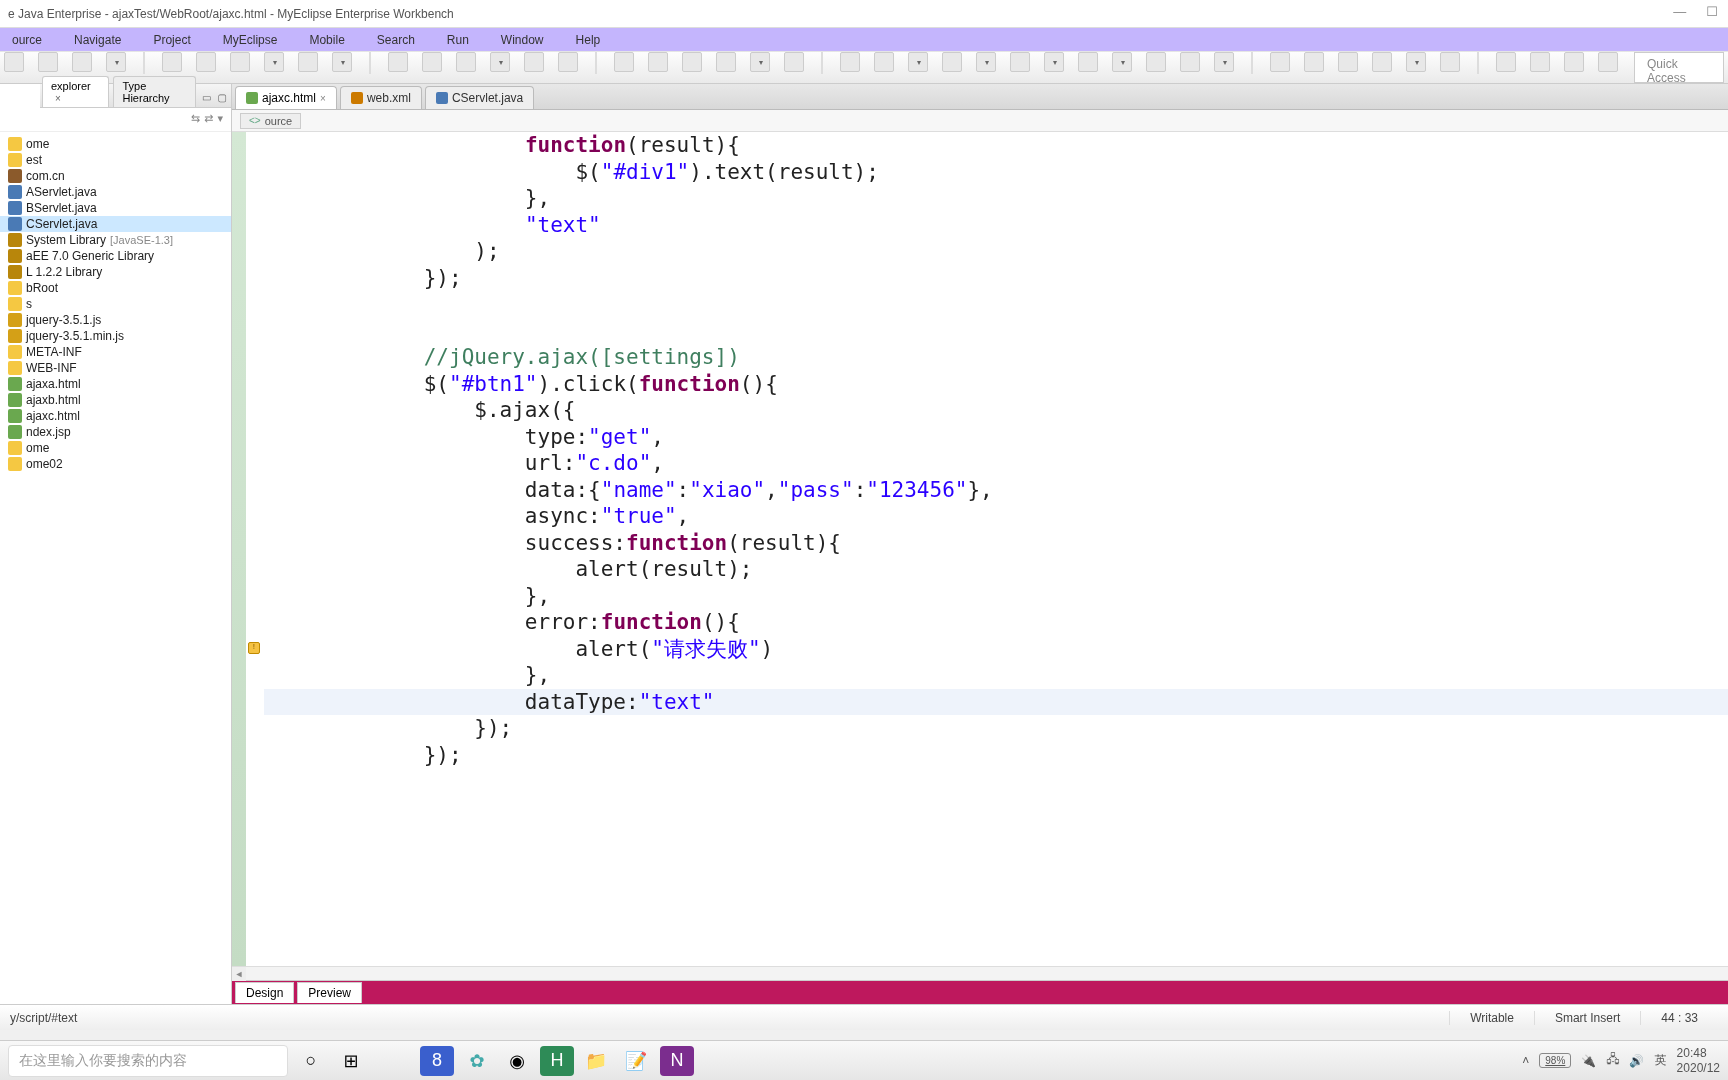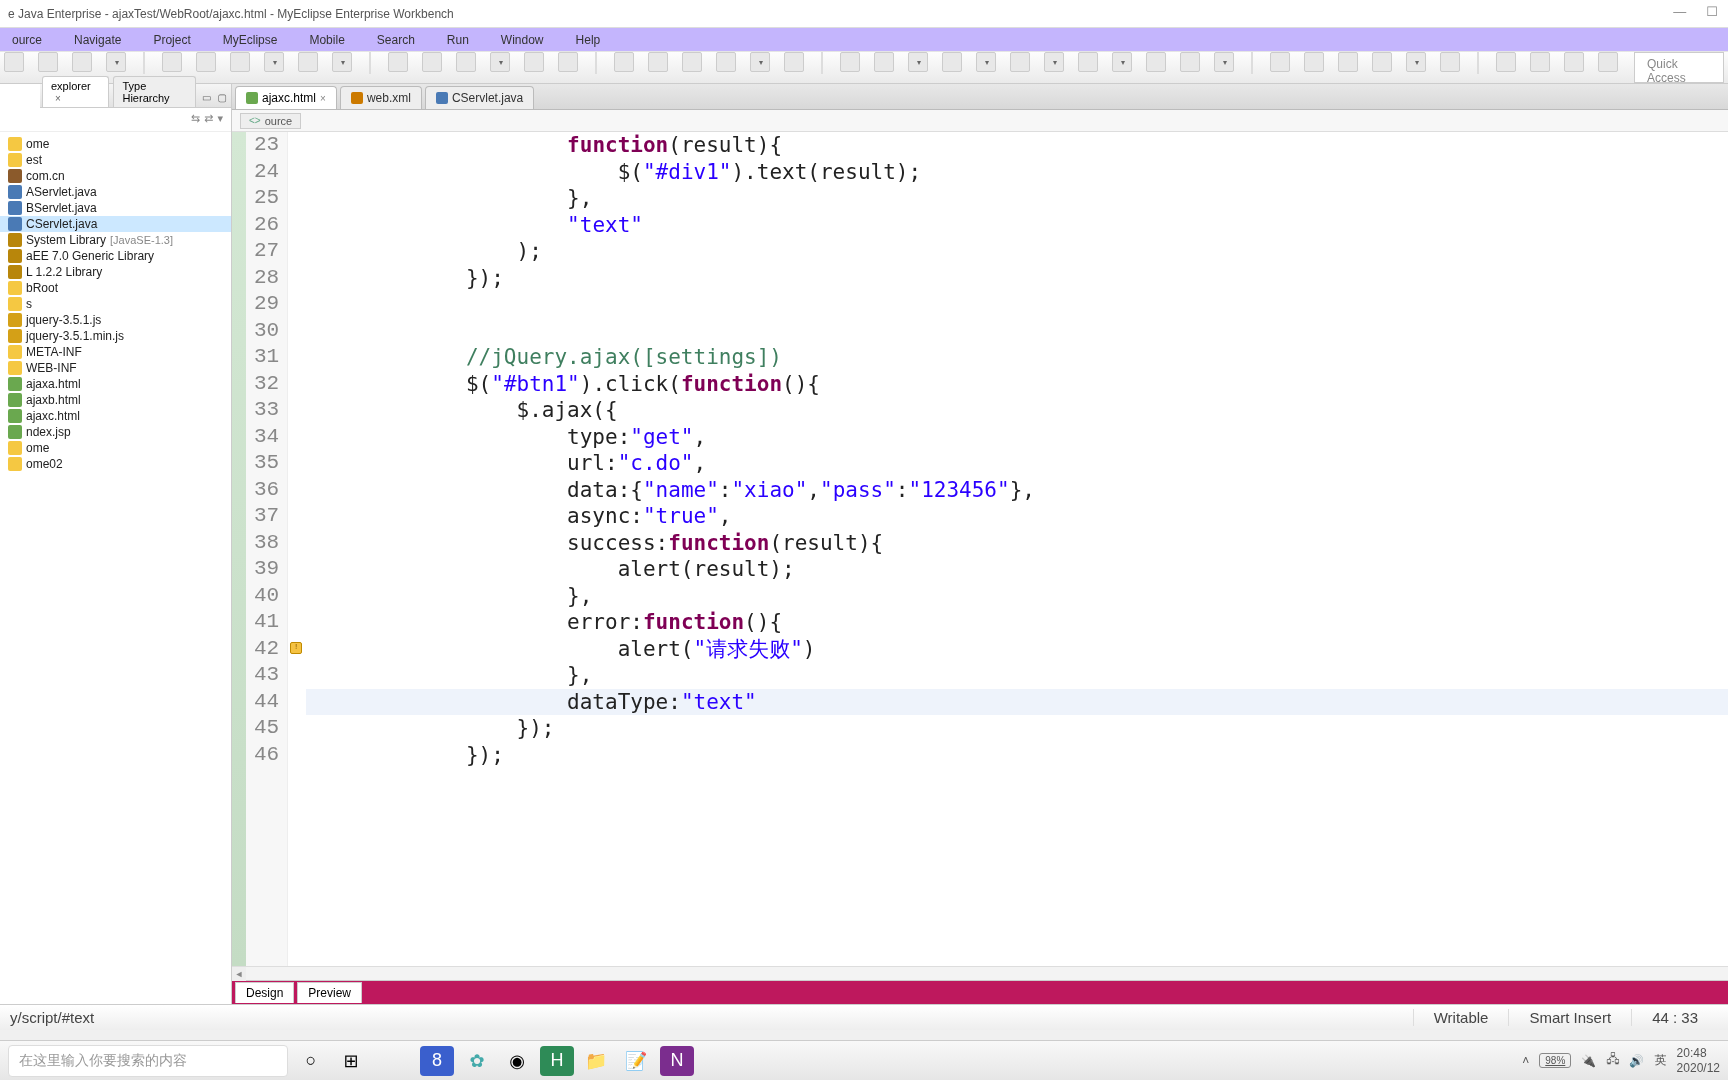--- a/index.html
+++ b/index.html
@@ -129,21 +129,21 @@
     .marker-strip{width:18px;background:#fff;position:relative;}
     .code-body{flex:1;white-space:pre;padding-left:8px;color:#222;position:relative;}
     .code-body .hl-line{position:absolute;left:0;right:0;height:26.5px;background:#eef3fb;z-index:0;}
     .code-body pre{position:relative;z-index:1;}
     .kw{color:#7f0055;font-weight:bold;}
     .str{color:#2a00ff;}
     .cmt{color:#3f7f5f;text-align:right;}
     .quickmark{position:absolute;left:2px;width:12px;height:12px;background:#f5c242;border:1px solid #c08a00;border-radius:2px;font-size:8px;color:#805500;display:flex;align-items:center;justify-content:center;}
     .btabs{height:24px;background:#be185d;border-top:1px solid #ccc;display:flex;align-items:center;}
     .btab{padding:3px 10px;font-size:12px;border:1px solid #ccc;background:#fff;margin-left:3px;border-bottom:none;}
-    .statusbar{height:26px;background:linear-gradient(#fff,#eee);border-top:1px solid #ccc;display:flex;align-items:center;padding:0 10px;font-size:15px;color:#444;}
+    .statusbar{height:26px;background:linear-gradient(#fff,#eee);border-top:1px solid #ccc;display:flex;align-items:center;padding:0 10px;font-size:12px;color:#444;}
     .statusbar .spacer{flex:1;}
     .statusbar .cell{padding:0 20px;border-left:1px solid #ddd;}
     .taskbar{
       position:absolute;left:0;right:0;bottom:0;height:40px;
       background:linear-gradient(#f8f8f8,#e6e6e6);
       border-top:1px solid #ccc;
       display:flex;align-items:center;padding:0 8px;gap:6px;
     }
     .searchbox{
       background:#fff;border:1px solid #ddd;border-radius:4px;
@@ -361,45 +361,20 @@
         </div>
       </div>
     <div class="breadcrumb-bar">
       <div class="bc-chip">
         <span class="bcicon">&lt;&gt;</span>
         <span>ource</span>
       </div>
     </div>
     <div class="code">
       <div class="margin-strip"></div>
-      <div class="gutter" id="gutter">23
-24
-25
-26
-27
-28
-29
-30
-31
-32
-33
-34
-35
-36
-37
-38
-39
-40
-41
-42
-43
-44
-45
-46
-</div>
       <div class="marker-strip" id="markerstrip">
           <div class="quickmark" style="top: 509.5px;">!</div>
         </div>
       <div class="code-body" id="codebody"><div class="hl-line" style="top: 556.5px;"></div><pre>                    <span class="kw">function</span>(result){
                         $(<span class="str">"#div1"</span>).text(result);
                     },
                     <span class="str">"text"</span>
                 );
             });
 

